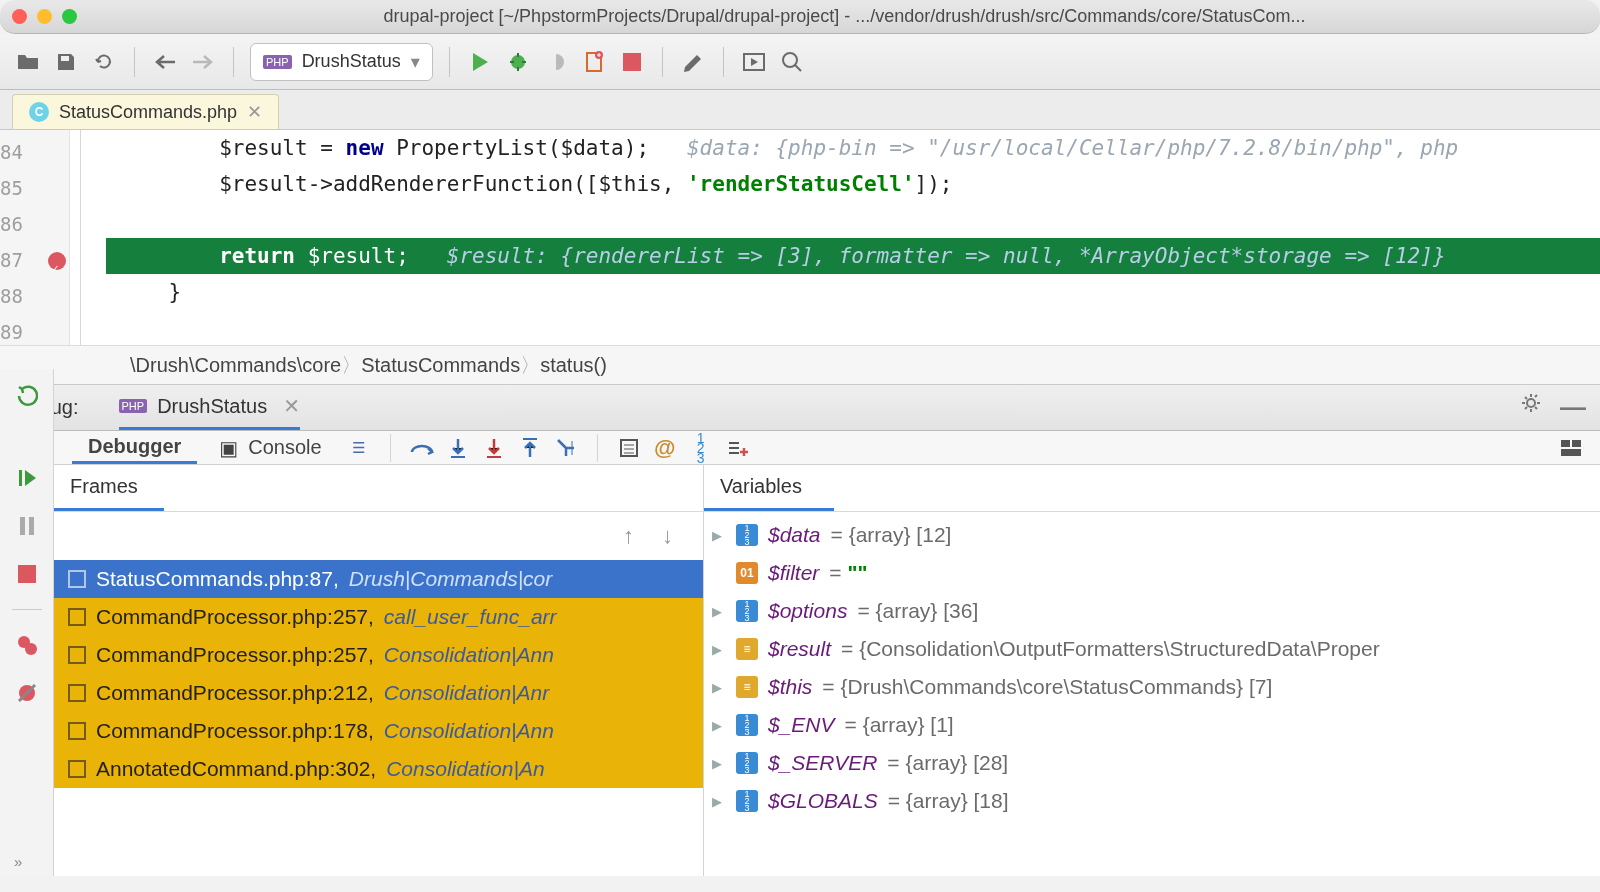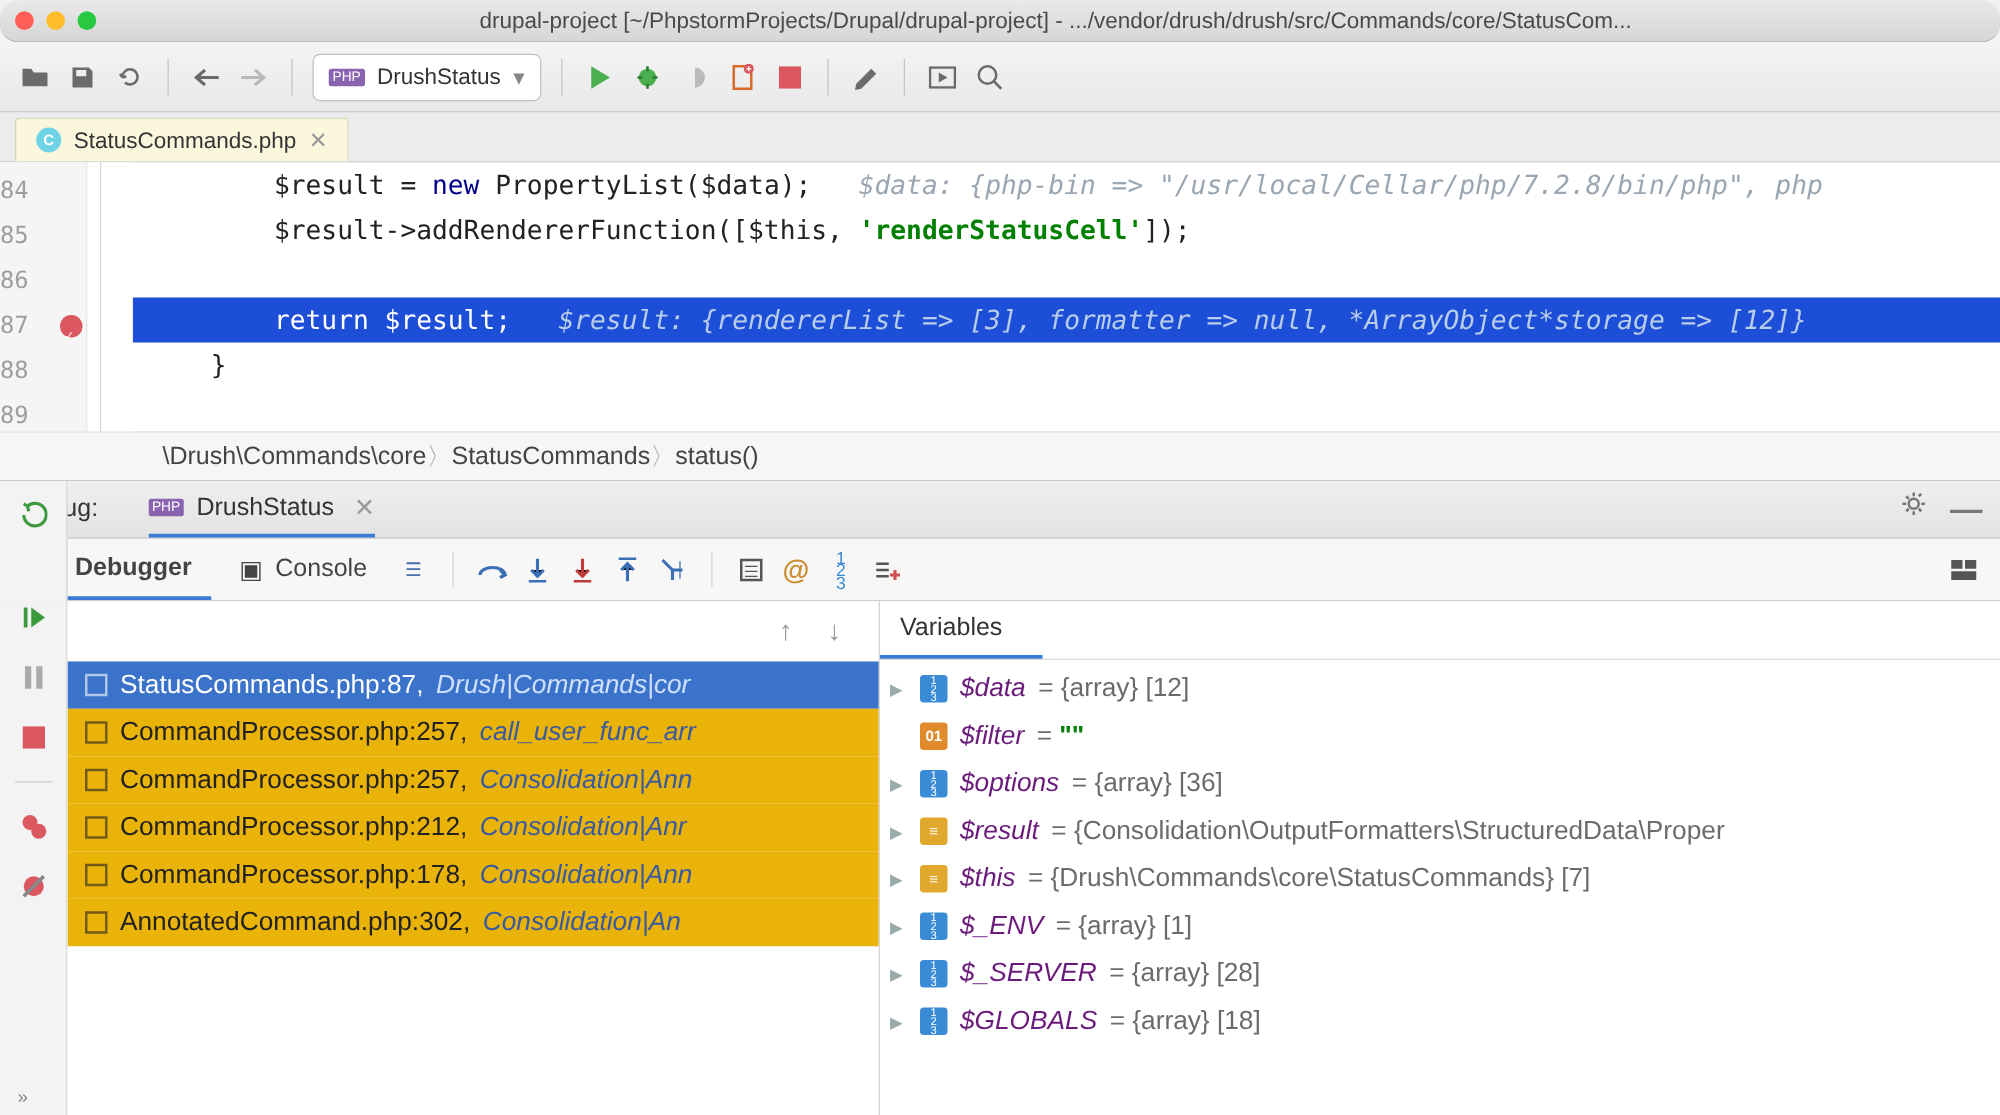--- a/index.html
+++ b/index.html
@@ -30,40 +30,40 @@
 .editor { height:215px; display:flex; background:#fff; position:relative;}
 .gutter { width:70px; background:#f5f5f5; border-right:1px solid #e4e4e4; text-align:left; color:#9e9e9e; font-size:19px; font-family:Menlo,Consolas,monospace; padding-top:4px;}
 .gutter div{height:36px; line-height:36px; padding-right:14px; position:relative;}
 .bpicon{position:absolute; left:48px; top:10px; width:18px;height:18px;border-radius:50%;background:#db5860;}
 .bpicon::after{content:"✓";color:#fff;font-size:11px;position:absolute;left:4px;top:-1px;}
 .fold{width:36px;background:#fff;position:relative;}
 .fold .bar{position:absolute;left:10px;top:0;bottom:0;width:1px;background:#d8d8d8;}
 
 .code { flex:1; font-family:Menlo,Consolas,monospace; font-size:21px; overflow:hidden;}
 .cl { height:36px; line-height:36px; white-space:pre; padding-left:12px;}
-.hl { background:#1d4ed8; color:#fff;}
-.kw{color:#00008b;font-weight:normal;}
+.hl { background:#15803d; color:#fff;}
+.kw{color:#00008b;font-weight:bold;}
 .str{color:#008000;font-weight:bold;}
 .hint{color:#9aa6b2;font-style:italic;}
 .hl .kw{color:#fff;}
 .hl .hint{color:#b8cde8;}
 
 
 .crumbs{height:40px;background:#f6f6f6;border-top:1px solid #dcdcdc;border-bottom:1px solid #c9c9c9;display:flex;align-items:center;padding-left:130px;font-size:20px;color:#444;}
 .crumbs .sep{color:#aaa;}
 
 
 .dbghead{height:46px;background:linear-gradient(#efefef,#e3e3e3);border-bottom:1px solid #bcbcbc;display:flex;align-items:center;padding:0 14px;font-size:20px;color:#333;}
 .dbghead .lab{margin-right:40px;}
 .dbghead .cfg{display:flex;align-items:center;gap:10px;border-bottom:3px solid #3a7bd5;height:100%;}
 .dbghead .x{color:#999;margin-left:6px;}
 .dbghead .right{margin-left:auto;display:flex;gap:18px;color:#777;}
 
 
-.dbgtb{height:50px;background:#f7f7f7;border-bottom:1px solid #cfcfcf;display:flex;align-items:center;padding-left:44px;gap:6px;}
+.dbgtb{height:34px;background:#f7f7f7;border-bottom:1px solid #cfcfcf;display:flex;align-items:center;padding-left:72px;gap:6px;}
 .dbgtab{padding:0 16px;height:100%;display:flex;align-items:center;font-size:20px;color:#444;gap:10px;}
 .dbgtab.active{border-bottom:3px solid #3a7bd5;font-weight:600;}
 .spacer{width:1px;height:28px;background:#d4d4d4;margin:0 10px;}
 .dicon{width:30px;height:30px;display:flex;align-items:center;justify-content:center;color:#4a6ea9;}
 
 
 .dbgbody{display:flex;height:411px;position:relative;}
 .leftstrip{width:54px;background:#f3f3f3;border-right:1px solid #d4d4d4;display:flex;flex-direction:column;align-items:center;gap:22px;padding-top:0;}
 .leftstrip.top{position:absolute;left:0;top:-96px;height:96px;padding-top:14px;}
 .lsicon{width:26px;height:26px;display:flex;align-items:center;justify-content:center;font-size:20px;}
@@ -345,20 +345,23 @@
     <span class="lsicon">
         <svg width="22" height="22">
           <circle cx="11" cy="11" r="8" fill="#db5860"></circle>
           <path stroke="#888" stroke-width="3" d="M3 19L19 3"></path>
         </svg>
       </span>
     <span class="bb">»</span>
   </div>
 
   <div class="frames">
+    <div style="display:flex;border-bottom:1px solid #d9d9d9;">
+      <div class="phead act">Frames</div>
+    </div>
     <div class="fnav">
       <span>↑</span>
       <span>↓</span>
     </div>
     <div class="flist" id="flist">
         <div class="frow sel">
           <span class="fricon"></span>
           <span>StatusCommands.php:87,</span> 
           <span class="loc">Drush|Commands|cor</span>
         </div>

